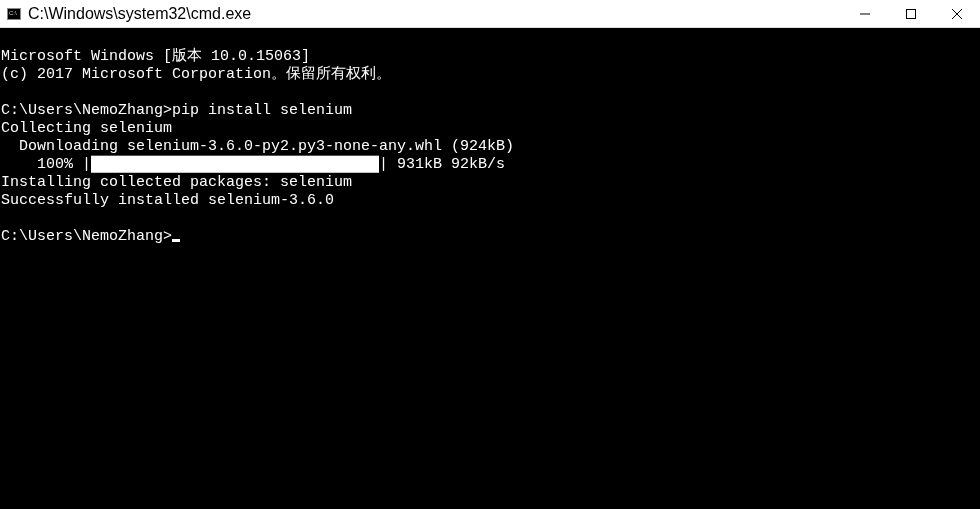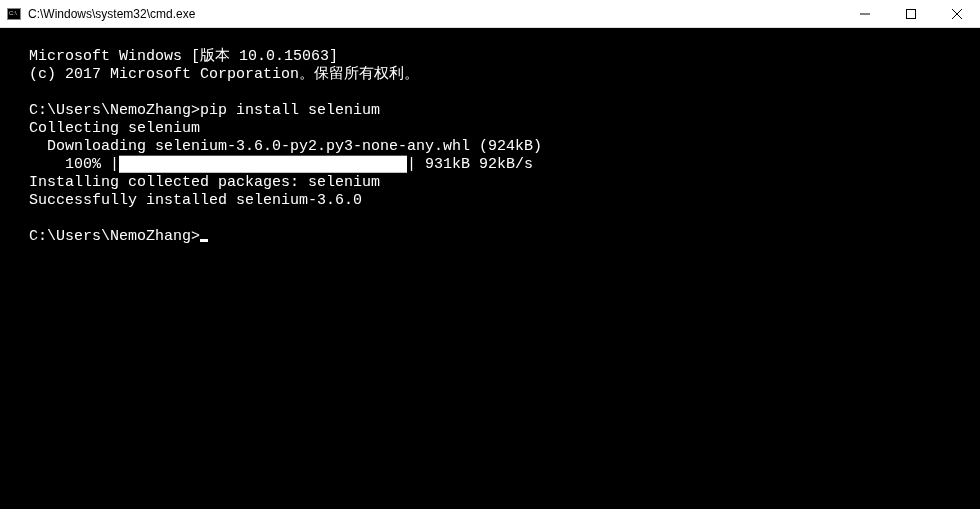--- a/index.html
+++ b/index.html
@@ -44,21 +44,21 @@
       content: "C:\\";
       color: #ccc;
       font-size: 6px;
       position: absolute;
       top: 1px;
       left: 1px;
       font-family: sans-serif;
     }
     .titlebar-text {
       flex: 1;
-      font-size: 12px;
+      font-size: 16px;
       color: #000;
       font-family: "Microsoft YaHei", "Segoe UI", sans-serif;
       white-space: nowrap;
       overflow: hidden;
     }
     .titlebar-buttons {
       display: flex;
       height: 100%;
     }
     .titlebar-button {
@@ -74,21 +74,20 @@
     .terminal {
       flex: 1;
       background: #000;
       color: #fff;
       font-size: 15px;
       line-height: 18px;
       padding: 2px 1px;
       font-family: "SimSun", "NSimSun", "宋体", "Courier New", monospace;
       white-space: pre;
       overflow: hidden;
-      margin-left: 28px;
     }
     .line { display: block; }
     .progress-bar {
       display: inline-block;
       color: #fff;
     }
     .cursor {
       display: inline-block;
       width: 8px;
       height: 3px;

